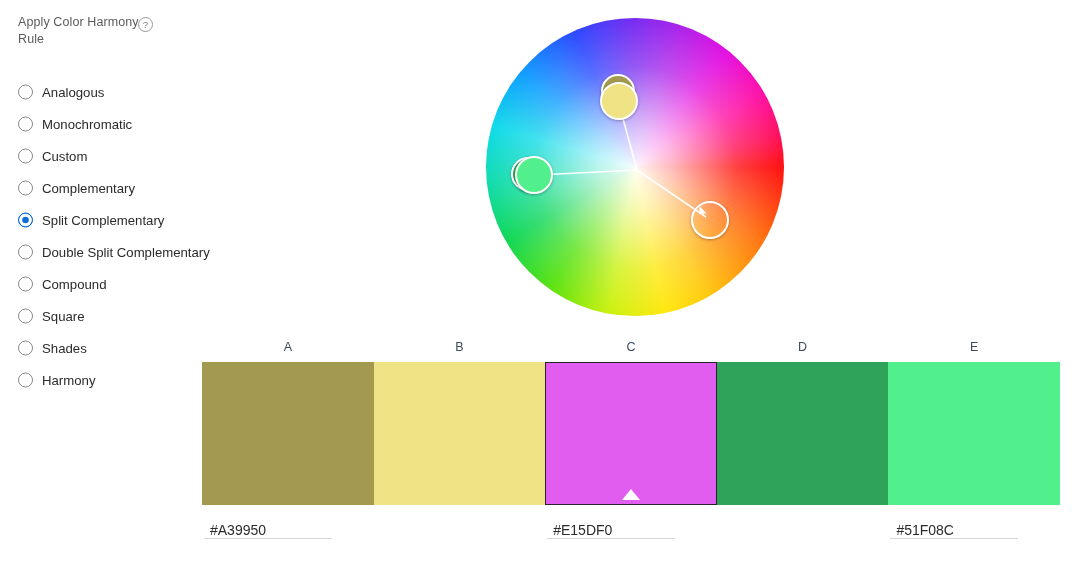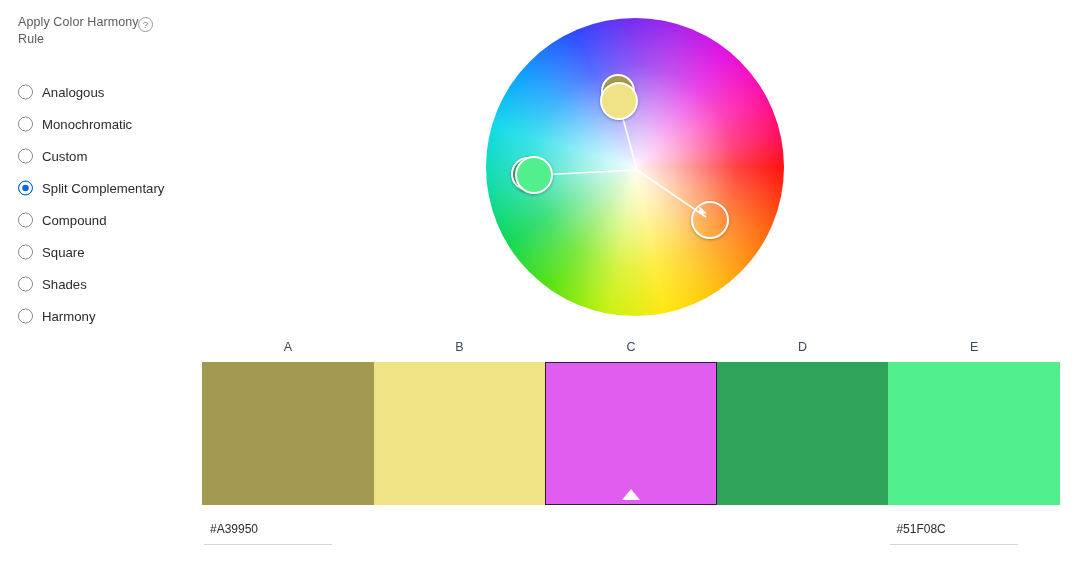--- a/index.html
+++ b/index.html
@@ -121,22 +121,22 @@
     width: 0; height: 0;
     border-left: 9px solid transparent;
     border-right: 9px solid transparent;
     border-bottom: 11px solid #ffffff;
   }
 
   .hex-row { position: relative; height: 46px; margin-top: 17px; }
   .hex-field {
     position: absolute; top: 0;
     border-bottom: 1px solid #d6d6d6;
-    padding: 0 0 8px 6px;
-    font-size: 12px; color: #2b2b2b;
+    padding: 0 0 0 6px;
+    font-size: 14px; color: #2b2b2b;
     cursor: text;
   }
 </style>
 </head>
 <body>
 
 <div id="root">
 
   <div class="harmony-panel">
     <div class="panel-header">Apply Color Harmony Rule</div>
@@ -147,23 +147,31 @@
           <span class="radio-label">Analogous</span>
         </div>
         <div class="radio-row">
           <span class="radio-mark"></span>
           <span class="radio-label">Monochromatic</span>
         </div>
         <div class="radio-row">
           <span class="radio-mark"></span>
           <span class="radio-label">Custom</span>
         </div>
+        <div class="radio-row">
+          <span class="radio-mark"></span>
+          <span class="radio-label">Complementary</span>
+        </div>
         <div class="radio-row selected">
           <span class="radio-mark"></span>
           <span class="radio-label">Split Complementary</span>
+        </div>
+        <div class="radio-row">
+          <span class="radio-mark"></span>
+          <span class="radio-label">Double Split Complementary</span>
         </div>
         <div class="radio-row">
           <span class="radio-mark"></span>
           <span class="radio-label">Compound</span>
         </div>
         <div class="radio-row">
           <span class="radio-mark"></span>
           <span class="radio-label">Square</span>
         </div>
         <div class="radio-row">
@@ -209,17 +217,18 @@
         <div class="swatch" style="left: 0px; width: 171.6px; background: rgb(163, 153, 80);"></div>
         <div class="swatch" style="left: 171.6px; width: 171.6px; background: rgb(240, 227, 134);"></div>
         <div class="swatch selected" style="left: 343.2px; width: 171.6px; background: rgb(225, 93, 240);">
           <div class="swatch-caret"></div>
         </div>
         <div class="swatch" style="left: 514.8px; width: 171.6px; background: rgb(47, 163, 90);"></div>
         <div class="swatch" style="left: 686.4px; width: 171.6px; background: rgb(81, 240, 140);"></div>
       </div>
     <div class="hex-row">
         <div class="hex-field" style="left: 2px; width: 127.6px;">#A39950</div>
+        <div class="hex-field" style="left: 345.2px; width: 127.6px;">#E15DF0</div>
         <div class="hex-field" style="left: 688.4px; width: 127.6px;">#51F08C</div>
       </div>
   </div>
 
 </div>
 
 </body></html>

